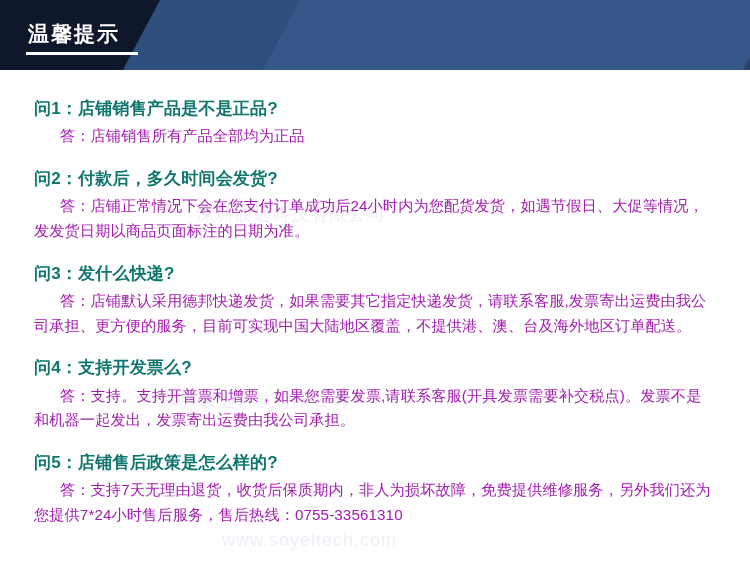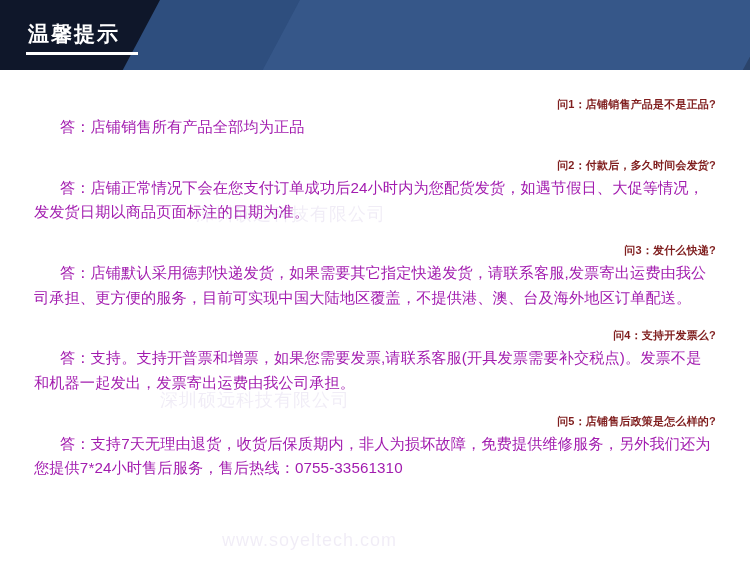--- a/index.html
+++ b/index.html
@@ -73,27 +73,26 @@
     position: relative;
     padding: 26px 34px 0 34px;
     box-sizing: border-box;
   }
   .qa-block {
     margin-bottom: 17px;
     position: relative;
     z-index: 2;
   }
   .question {
-    font-size: 11px;
+    font-size: 17px;
     font-weight: bold;
-    color: #7f1d1d;
+    color: #0f766e;
     line-height: 1.55;
     margin-bottom: 2px;
     letter-spacing: 0.2px;
-    text-align: right;
   }
   .answer {
     font-size: 15.2px;
     color: #a21caf;
     line-height: 1.62;
     text-indent: 26px;
     letter-spacing: 0.1px;
   }
   
   .watermark {

